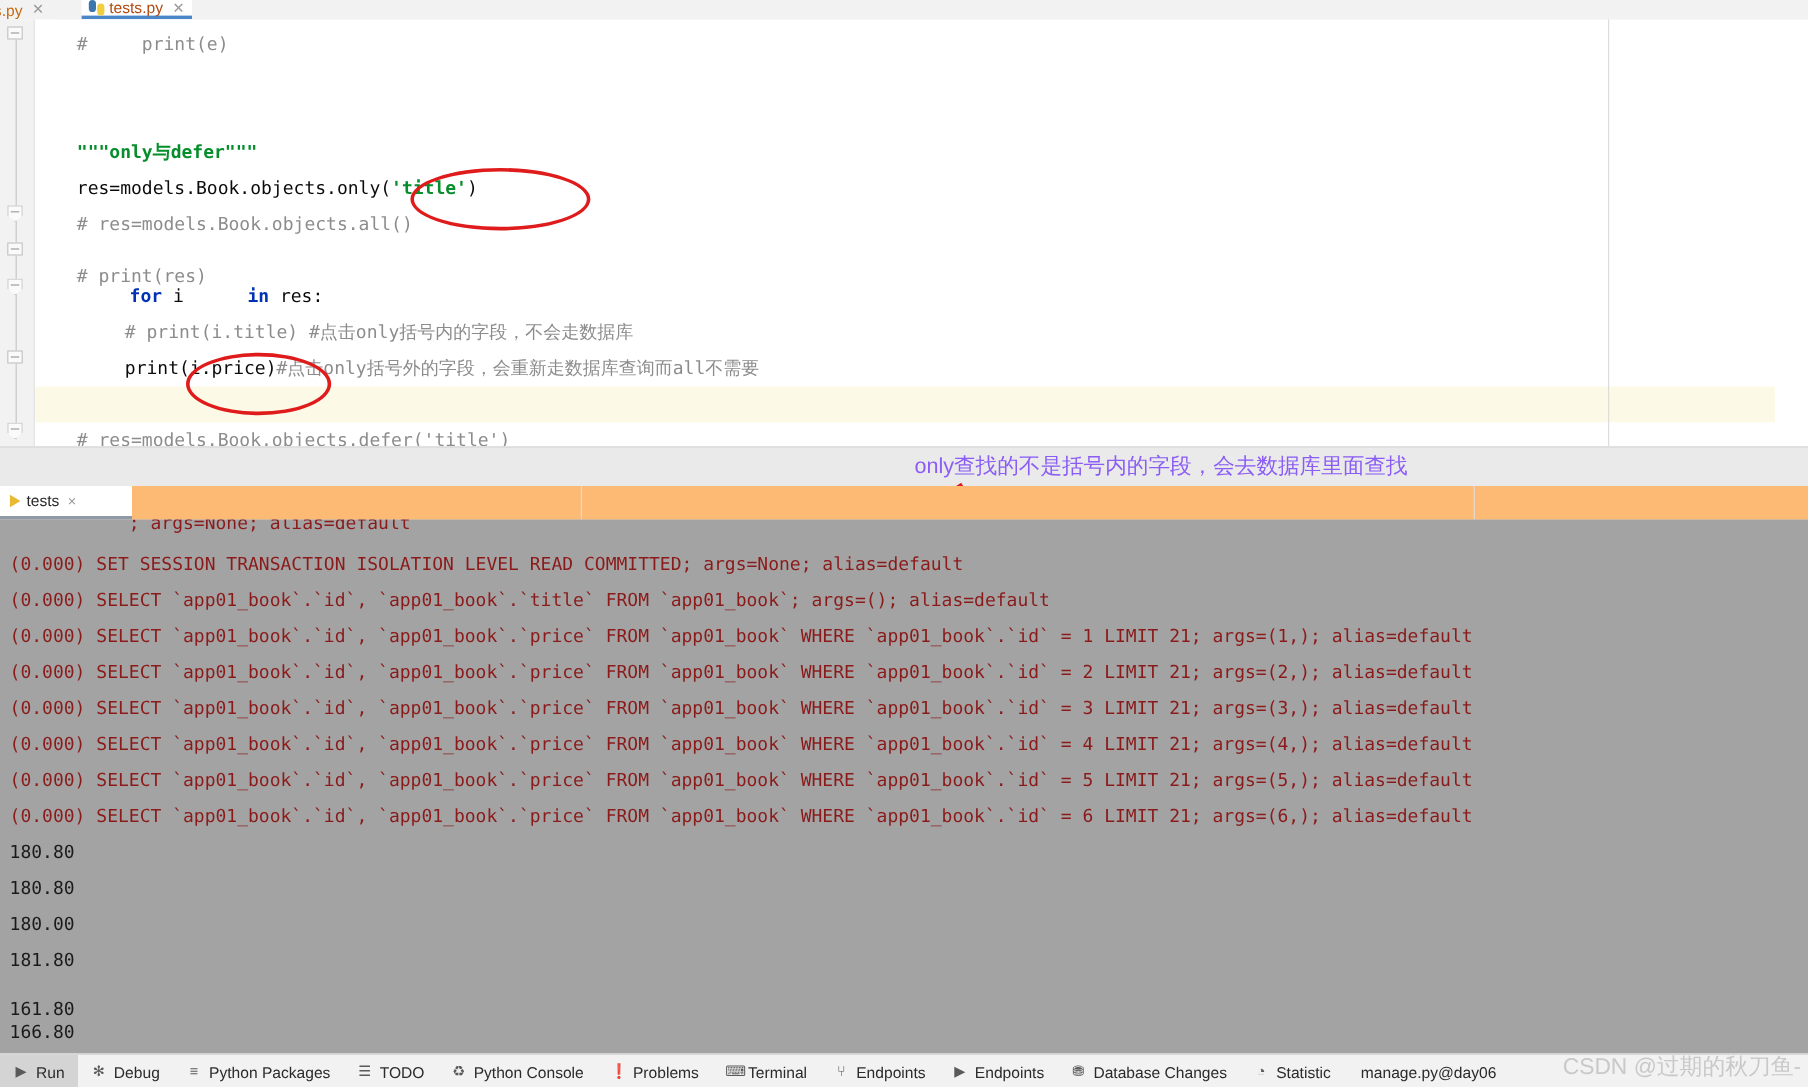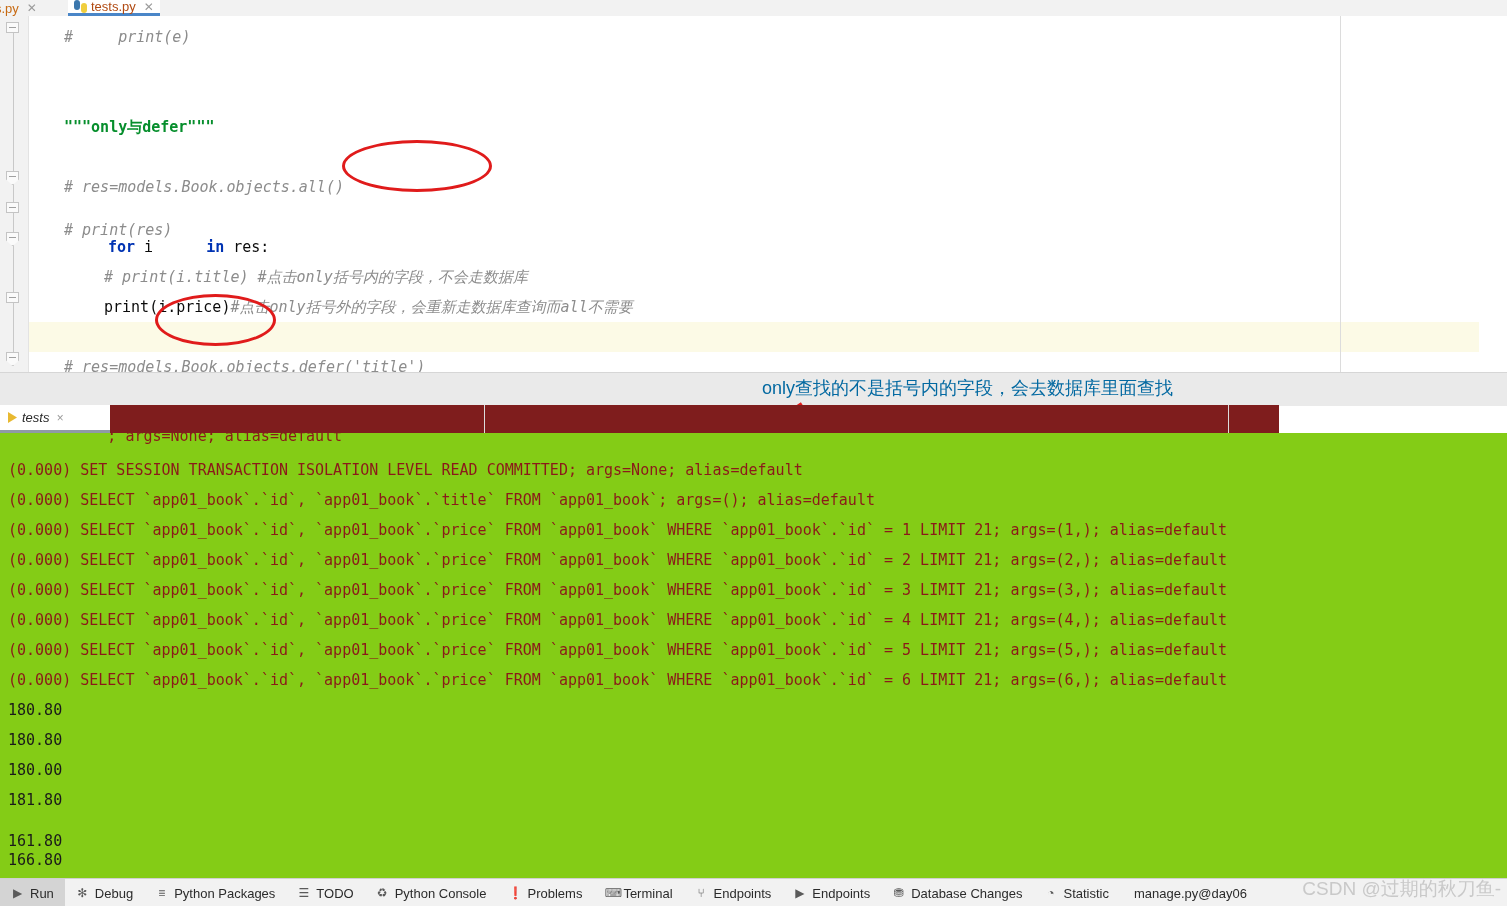--- a/index.html
+++ b/index.html
@@ -31,45 +31,45 @@
   .fold i:after{content:"";position:absolute;left:2px;top:4px;width:7px;height:1px;background:#a0a0a0;}
   .fold.down i{clip-path:polygon(0 0,100% 0,100% 60%,50% 100%,0 60%);height:14px;}
 
   .marginline{position:absolute;left:1340px;top:0;width:1px;height:356px;background:#dcdcdc;}
 
   .codearea{position:absolute;left:28px;top:0;width:1479px;height:356px;
     font-family:"DejaVu Sans Mono","Liberation Mono",monospace;font-size:15px;}
   .ln{position:absolute;left:0;height:30px;line-height:30px;white-space:pre;}
   .hl-row{position:absolute;left:0;width:1479px;height:30px;background:#fcfae6;}
 
-  .c-comment{color:#8c8c8c;font-style:italic;}
+  .c-comment{color:#8c8c8c;}
   .c-doc{color:#068e2c;font-weight:bold;}
   .c-str{color:#068e2c;font-weight:bold;}
   .c-kw{color:#0033b3;font-weight:bold;margin-left:44px;}
   .c-plain{color:#0b0b0b;}
 
   
   .ellipse{position:absolute;border:3px solid #e01b1b;border-radius:50%;background:transparent;}
 
   
   .annoband{position:absolute;left:0;top:372px;width:1507px;height:33px;background:#eaeaea;border-top:1px solid #d6d6d6;}
-  .annotext{position:absolute;left:762px;top:376px;font-size:18px;color:#0369a1;white-space:nowrap;}
+  .annotext{position:absolute;left:762px;top:376px;font-size:18px;color:#8b5cf6;white-space:nowrap;}
 
   
   .arrowsvg{position:absolute;left:690px;top:398px;pointer-events:none;}
 
   
-  .conbar{position:absolute;left:0;top:405px;width:1279px;height:28px;background:#7f1d1d;border-bottom:1px solid #d6d6d6;font-style:italic;}
+  .conbar{position:absolute;left:0;top:405px;width:1507px;height:28px;background:#fdba74;border-bottom:1px solid #d6d6d6;}
   .contab{position:absolute;left:0;top:0;width:110px;height:28px;background:#ffffff;display:flex;align-items:center;gap:5px;padding-left:8px;box-sizing:border-box;font-size:13px;color:#2b2b2b;border-bottom:3px solid #8f9aa6;}
   .runicon{width:9px;height:11px;background:#e8b931;clip-path:polygon(0 0,100% 50%,0 100%);}
   .contab .tclose{color:#9a9a9a;font-size:12px;margin-left:2px;}
   .condiv{position:absolute;top:0;width:1px;height:28px;background:#dcdcdc;}
 
   
-  .console{position:absolute;left:0;top:433px;width:1507px;height:445px;background:#84cc16;overflow:hidden;
+  .console{position:absolute;left:0;top:433px;width:1507px;height:445px;background:#a3a3a3;overflow:hidden;
     font-family:"DejaVu Sans Mono","Liberation Mono",monospace;font-size:15px;}
   .cline{position:absolute;left:8px;height:30px;line-height:30px;white-space:pre;color:#8b1a1a;}
   .cline.val{color:#1a1a1a;}
 
   
   .bottombar{position:absolute;left:0;top:878px;width:1507px;height:28px;background:#f2f2f2;border-top:1px solid #d0d0d0;display:flex;align-items:center;}
   .bitem{display:flex;align-items:center;gap:6px;height:28px;padding:0 11px;font-size:13px;color:#2b2b2b;box-sizing:border-box;white-space:nowrap;}
   .bitem.sel{background:#d4d4d4;}
   .bicon{width:13px;height:13px;display:inline-block;position:relative;color:#5a5a5a;font-size:12px;line-height:13px;text-align:center;}
   .status{margin-left:14px;font-size:13px;color:#2b2b2b;}
@@ -112,20 +112,21 @@
           <i></i>
         </div>
       <div class="fold down" style="top:336px">
           <i></i>
         </div>
     </div>
     <div class="marginline"></div>
     <div class="codearea" id="codearea">
         <div class="ln" style="top: 6px; padding-left: 36px;"><span class="c-comment">#     print(e)</span></div>
         <div class="ln" style="top: 96px; padding-left: 36px;"><span class="c-doc">"""only与defer"""</span></div>
+        <div class="ln" style="top: 126px; padding-left: 36px;"><span class="c-plain">res=models.Book.objects.only(</span><span class="c-str">'title'</span><span class="c-plain">)</span></div>
         <div class="ln" style="top: 156px; padding-left: 36px;"><span class="c-comment"># res=models.Book.objects.all()</span></div>
         <div class="ln" style="top: 186px; padding-left: 36px; margin-top: 13px;"><span class="c-comment"># print(res)</span></div>
         <div class="ln" style="top: 216px; padding-left: 36px;"><span class="c-kw">for</span><span class="c-plain"> i </span><span class="c-kw">in</span><span class="c-plain"> res:</span></div>
         <div class="ln" style="top: 246px; padding-left: 76px;"><span class="c-comment"># print(i.title) #点击only括号内的字段，不会走数据库</span></div>
         <div class="ln" style="top: 276px; padding-left: 76px;"><span class="c-plain">print(i.price)</span><span class="c-comment">#点击only括号外的字段，会重新走数据库查询而all不需要</span></div>
         <div class="ln" style="top: 336px; padding-left: 36px;"><span class="c-comment"># res=models.Book.objects.defer('title')</span></div>
       </div>
     <div id="ellipse-layer">
         <div class="ellipse" style="left: 342px; top: 124px; width: 144px; height: 46px;"></div>
         <div class="ellipse" style="left: 155px; top: 278px; width: 115px; height: 46px;"></div>

